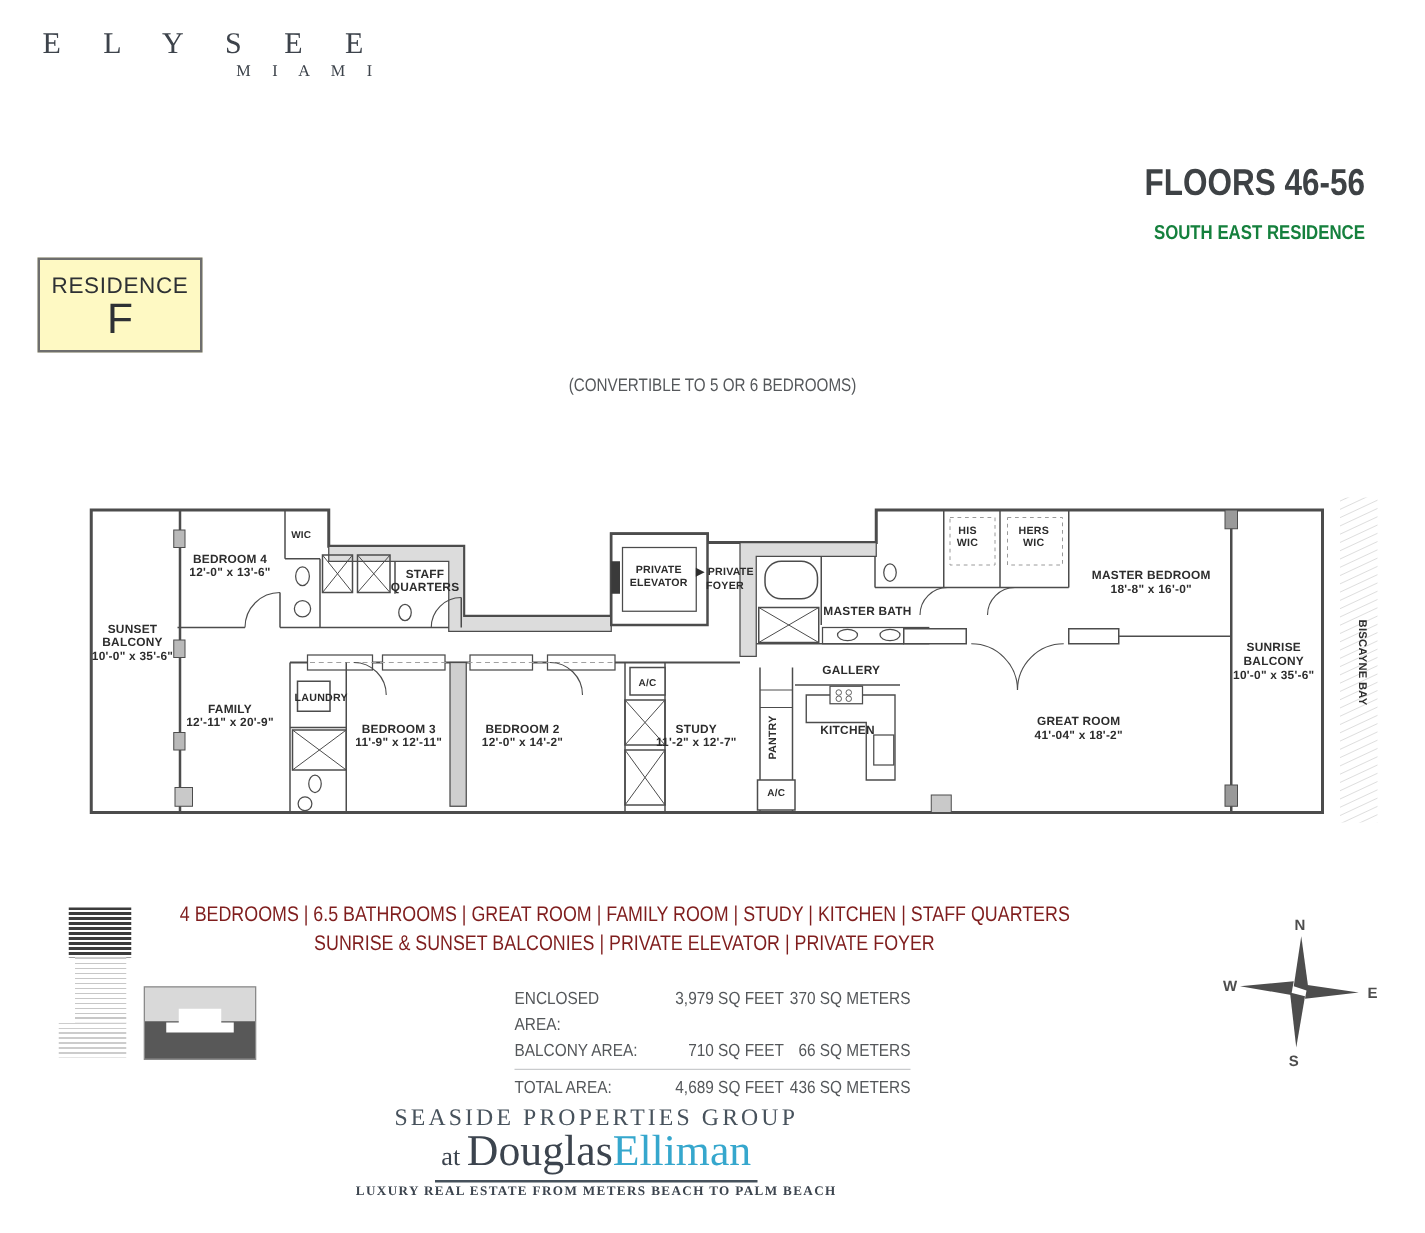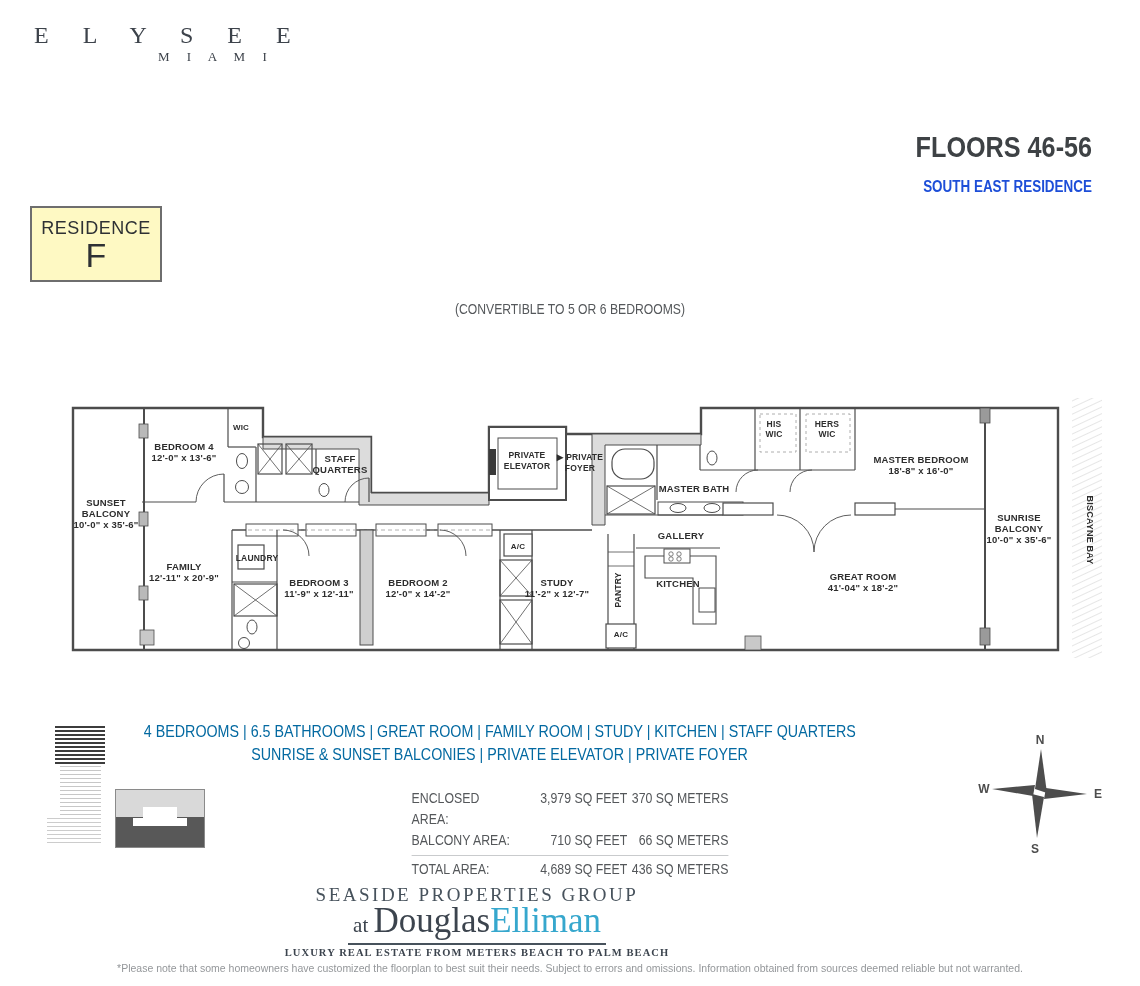--- a/index.html
+++ b/index.html
@@ -5,40 +5,40 @@
   html,body{margin:0;padding:0;background:#fff;}
   .page{position:relative;width:1140px;height:986px;background:#ffffff;overflow:hidden;
         font-family:"Liberation Sans",sans-serif;color:#3e4144;}
   .abs{position:absolute;}
   .cond{display:inline-block;transform:scaleX(.84);transform-origin:center;}
   .cond-r{display:inline-block;transform:scaleX(.84);transform-origin:100% 50%;}
 
   
   .brand{left:34px;top:22px;}
   .brand-name{font-family:"Liberation Serif",serif;font-size:24px;letter-spacing:14px;color:#3d434b;}
-  .brand-city{font-family:"Liberation Serif",serif;font-size:13px;letter-spacing:7px;color:#3d434b;margin:0 0 0 124px;}
+  .brand-city{font-family:"Liberation Serif",serif;font-size:13px;letter-spacing:7px;color:#3d434b;margin:0 0 0 124px;text-align:right;}
 
   
   .floors-block{right:48px;top:130px;text-align:right;}
   .floors-line{font-size:30px;font-weight:bold;color:#3e4245;line-height:34px;}
-  .residence-line{font-size:16px;font-weight:bold;color:#1d4ed8;margin-top:14px;}
+  .residence-line{font-size:16px;font-weight:bold;color:#15803d;margin-top:14px;}
 
   
   .res-badge{left:30px;top:206px;width:128px;height:72px;border:2px solid #6e6e6e;background:#fef9c3;
              display:flex;flex-direction:column;align-items:center;justify-content:center;}
   .res-badge .lbl{font-size:18px;color:#2e3134;letter-spacing:.5px;}
   .res-badge .ltr{font-size:34px;color:#2e3134;font-weight:300;line-height:32px;}
 
   
   .title-block{left:0;top:293px;width:1140px;text-align:center;}
   .title-main{font-size:28px;font-weight:bold;color:#404346;}
   .title-sub{font-size:14.5px;color:#55585b;margin-top:8px;}
 
   
-  .features{left:0;top:720px;width:1000px;text-align:center;color:#0369a1;}
+  .features{left:0;top:720px;width:1000px;text-align:center;color:#7f1d1d;}
   .features .f-line{font-size:17px;line-height:23px;}
   .areas{left:390px;top:788px;width:360px;transform:scaleX(.88);transform-origin:center;color:#54575a;}
   .a-row{display:flex;font-size:14px;line-height:21px;}
   .a-label{width:120px;text-align:left;}
   .a-feet{width:125px;text-align:right;}
   .a-meters{width:115px;text-align:right;}
   .a-rule{border-top:1px solid #c9cbcd;margin:4px 0 3px 0;}
   .a-total{margin-top:1px;}
 
   
@@ -299,15 +299,14 @@
     <div class="notch2"></div>
   </div>
 
   <div class="abs broker">
     <div class="broker-l1">SEASIDE PROPERTIES GROUP</div>
     <div class="broker-l2"><span class="broker-at">at </span><span class="broker-douglas">Douglas</span><span class="broker-elliman">Elliman</span></div>
     <div class="broker-rule"></div>
     <div class="broker-tag">LUXURY REAL ESTATE FROM METERS BEACH TO PALM BEACH</div>
   </div>
 
-  <div class="abs disclaimer">*Please note that some homeowners have customized the floorplan to best suit their needs. Subject to errors and omissions. Information obtained from sources deemed reliable but not warranted.</div>
 
 </div>
 
 </body></html>

